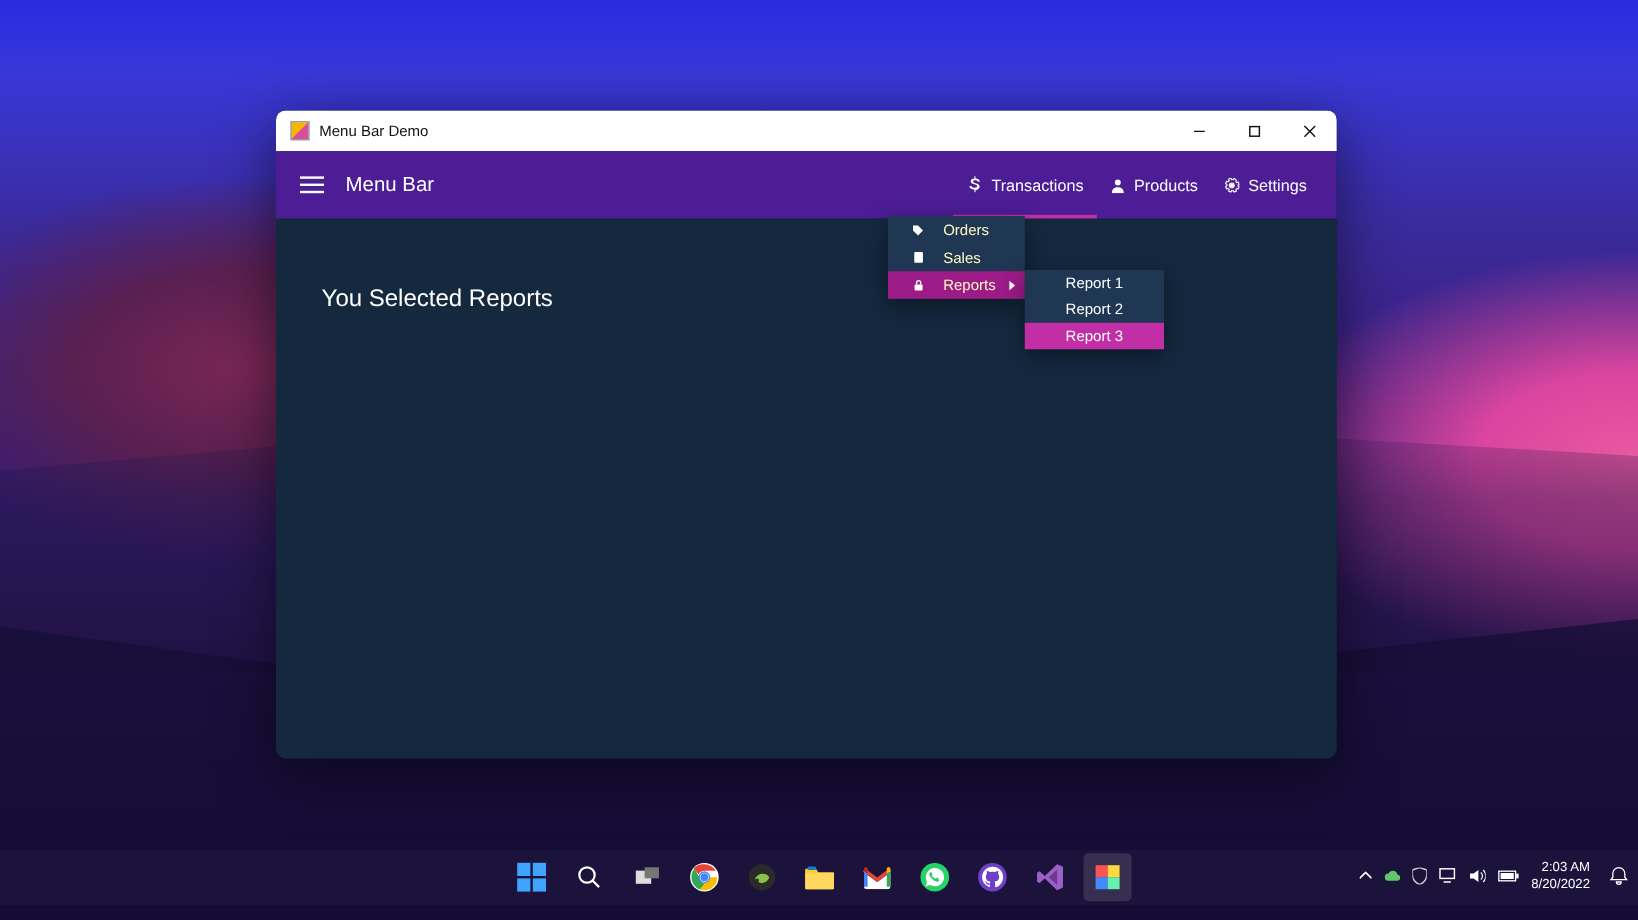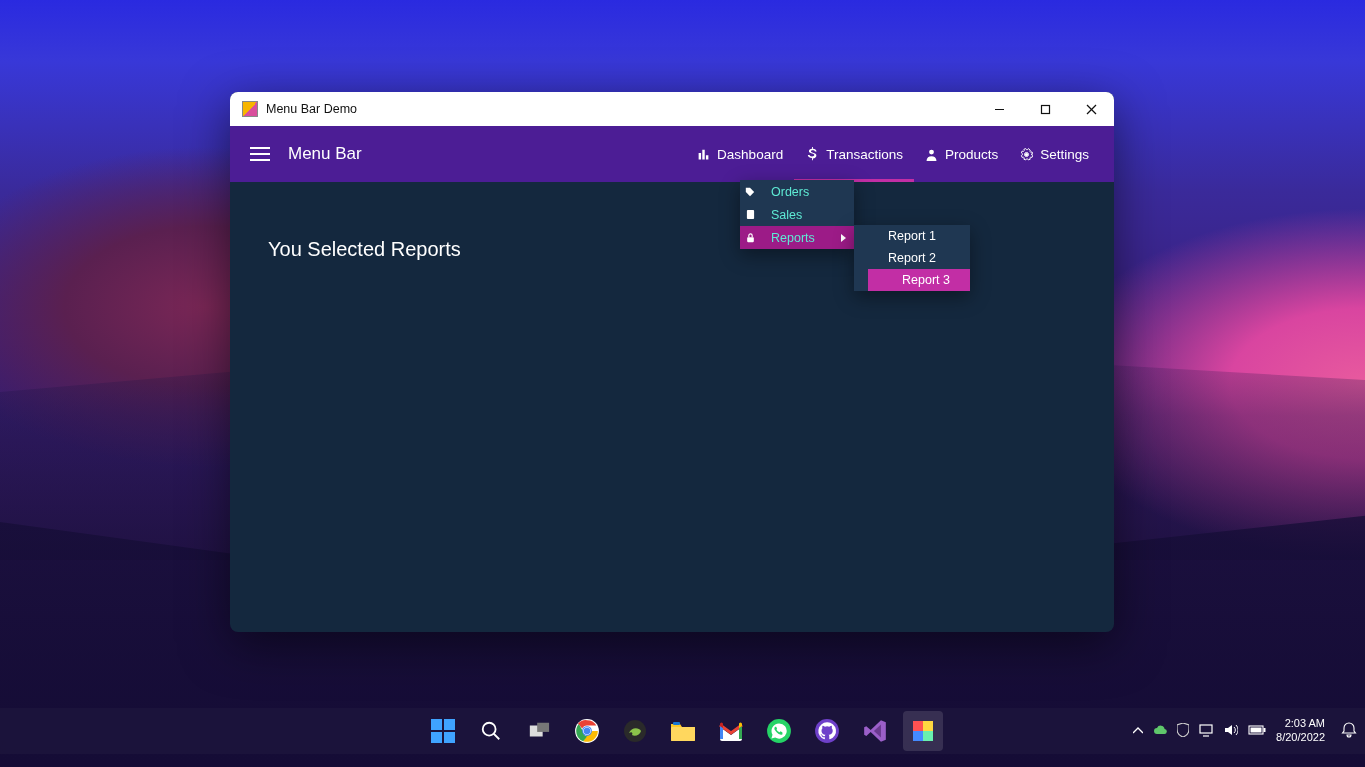--- a/index.html
+++ b/index.html
@@ -54,31 +54,31 @@
 .nav-item.active::after { content:""; position:absolute; left:0; right:0; bottom:0; height:3px; background:#c22ea5; }
 .nav-icon { display:inline-flex; }
 .nav-icon svg { fill:#fff; }
 
 
 .content { padding: 38px 38px; color:#fff; }
 .content-msg { font-size:20px; font-weight:400;margin-top:18px; }
 
 
 .dropdown { position:absolute; left:740px; top:180px; width:114px; background:#1f3752; box-shadow:0 6px 18px rgba(0,0,0,.4); }
-.dd-item { height:23px; display:flex; align-items:center; padding:0 10px 0 5px; font-size:12.5px; color:#5eead4; gap:16px; position:relative; cursor:pointer; }
+.dd-item { height:23px; display:flex; align-items:center; padding:0 10px 0 20px; font-size:12.5px; color:#fef9c3; gap:16px; position:relative; cursor:pointer; }
 .dd-item.hl { background:#9c1b87; }
 .dd-icon { width:10px; display:inline-flex; justify-content:center; }
 .dd-icon svg { fill:#fff; }
 .dd-arrow { position:absolute; right:8px; top:50%; transform:translateY(-50%); }
 .dd-arrow svg { fill:#fff; }
 
 
 .submenu { position:absolute; left:854px; top:225px; width:116px; background:#1f3752; box-shadow:0 6px 18px rgba(0,0,0,.4); }
 .sub-item { height:22px; display:flex; align-items:center; padding-left:34px; font-size:12.5px; color:#fff; cursor:pointer; }
-.sub-item.hl { background:#c22ea5;margin-left:14px; }
+.sub-item.hl { background:#c22ea5; }
 
 
 .taskbar { position:absolute; left:0; right:0; bottom:13px; height:46px;
   background: rgba(30,22,60,.78); backdrop-filter: blur(6px);
   display:flex; align-items:center;
 }
 .task-center { position:absolute; left:50%; transform:translateX(-50%); display:flex; gap:8px; align-items:center; }
 .task-icon { width:40px; height:40px; display:flex; align-items:center; justify-content:center; border-radius:4px; cursor:pointer; }
 .task-icon.active { background:rgba(255,255,255,.12); }
 .tray { position:absolute; right:8px; display:flex; align-items:center; gap:10px; color:#fff; font-size:11px; }
@@ -122,28 +122,20 @@
 
   <div class="menubar">
     <div class="hamburger">
       <span></span>
         <span></span>
         <span></span>
     </div>
     <div class="menubar-title">Menu Bar</div>
 
     <div class="nav">
-      <div class="nav-item">
-        <span class="nav-icon">
-          <svg width="13" height="13" viewBox="0 0 16 16">
-              <path d="M2 14V6h3v8H2zm4.5 0V2h3v12h-3zM11 14V9h3v5h-3z"></path>
-            </svg>
-        </span>
-        <span>Dashboard</span>
-      </div>
       <div class="nav-item active">
         <span class="nav-icon">
           <svg width="14" height="16" viewBox="0 0 12 18">
               <path d="M6 1v2c-2 0-3.5 1-3.5 2.7 0 1.6 1.3 2.3 3.5 2.8 2 .5 2.6.9 2.6 1.7 0 .9-.9 1.5-2.6 1.5-1.6 0-2.6-.6-2.8-1.6H1.3c.2 2 1.7 3.2 4.7 3.4V16h1v-2c2.4-.2 3.9-1.4 3.9-3.3 0-1.8-1.3-2.6-3.9-3.2-1.8-.4-2.2-.8-2.2-1.5 0-.8.8-1.3 2.2-1.3 1.3 0 2.1.5 2.3 1.4h1.9C10.9 4.3 9.5 3.2 7 3V1H6z"></path>
             </svg>
         </span>
         <span>Transactions</span>
       </div>
       <div class="nav-item">
         <span class="nav-icon">

